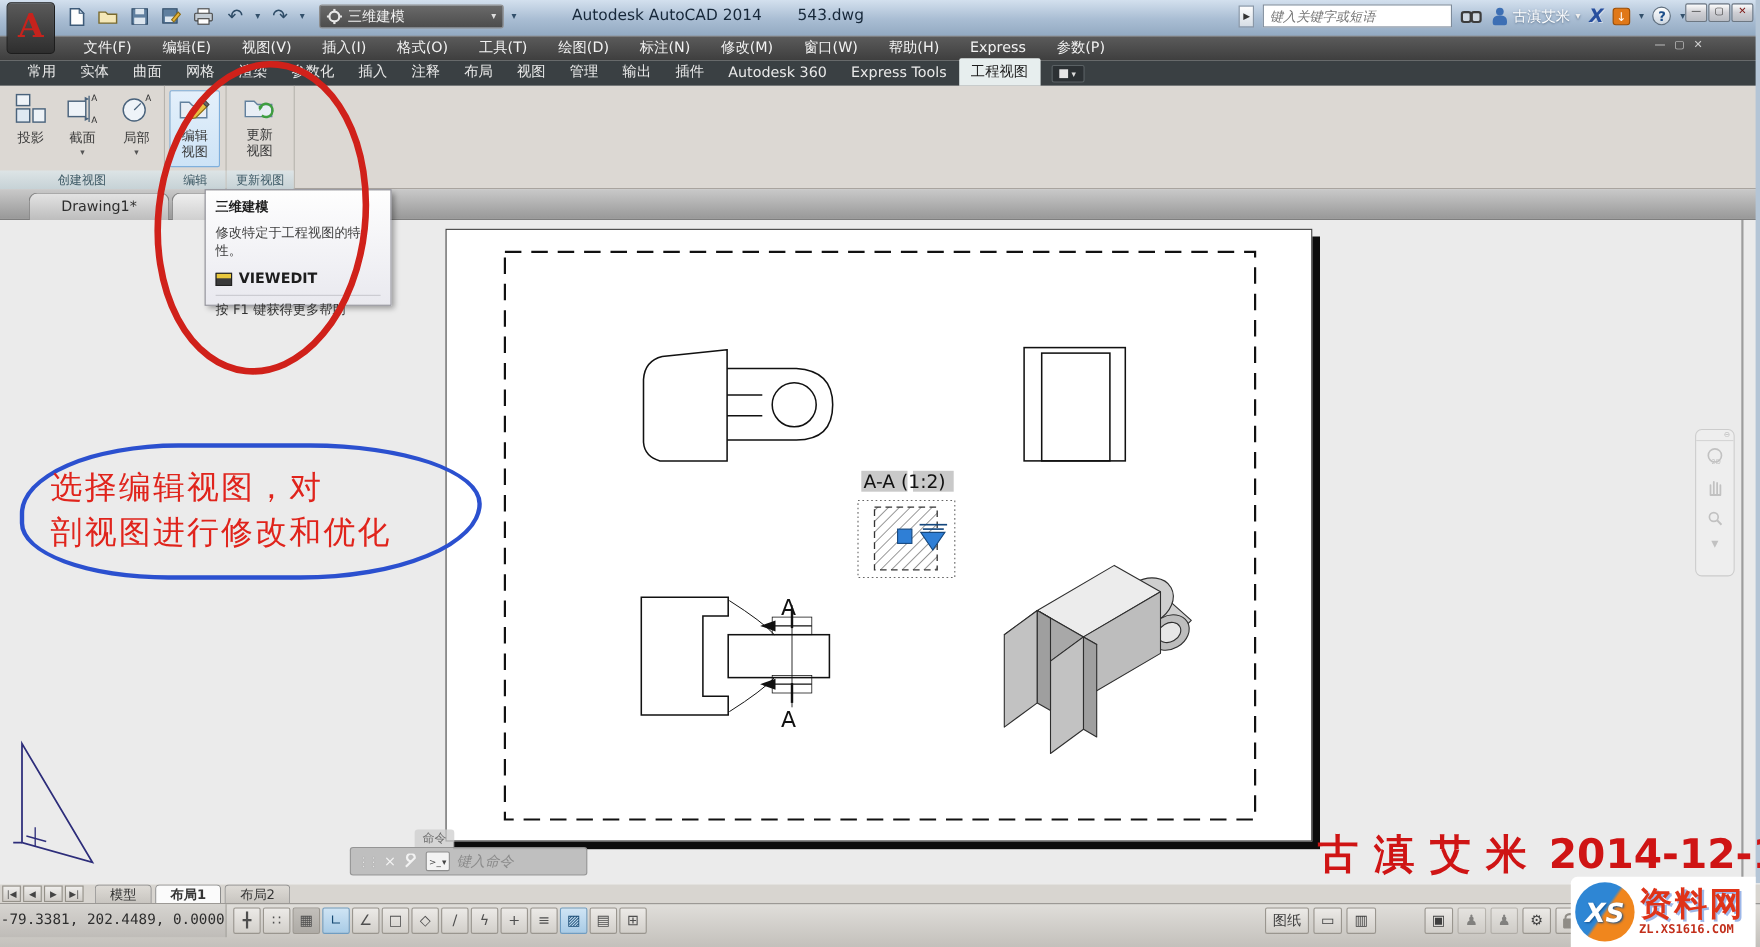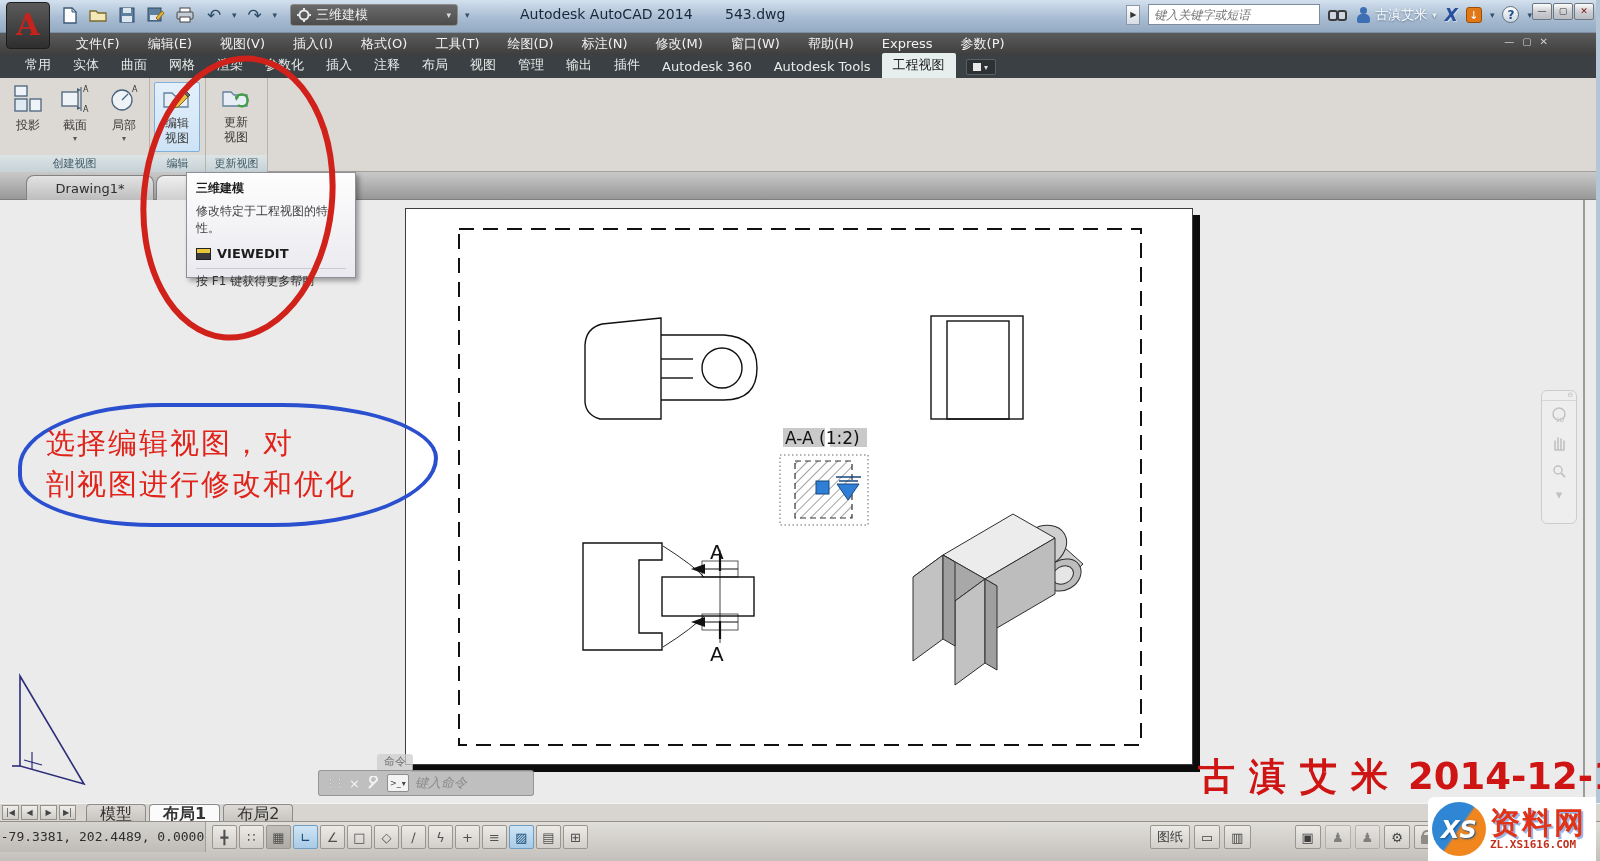--- a/index.html
+++ b/index.html
@@ -126,21 +126,21 @@
   #cmdbar .cb-x { color:#f4f4f4; font-size:13px; }
   .prompt-box { width:22px; height:18px; background:#f3f3f3; border:1px solid #8f8f8f; border-radius:2px;
     font-size:8px; color:#444; display:flex; align-items:center; justify-content:center; gap:1px; }
   #cmd-text { font-size:13px; font-style:italic; color:#8b8b8b; }
 
   
   #layoutstrip { position:absolute; left:0; top:803px; width:1600px; height:18px; background:#d8d5d0;
     border-top:1px solid #f2f2f2; display:flex; align-items:center; }
   .lnav { width:17px; height:15px; margin-left:2px; background:linear-gradient(#efeeec,#cfccc7); border:1px solid #949189;
     font-size:8px; color:#444; text-align:center; line-height:14px; }
-  .ltab { height:17px; padding:0 13px; font-size:16px; color:#333; line-height:17px;
+  .ltab { height:17px; padding:0 13px; font-size:12px; color:#333; line-height:17px;
     border:1px solid #8b8b8b; border-bottom:none; border-radius:4px 4px 0 0; background:linear-gradient(#dedbd6,#c8c5c0); margin-left:3px; }
   .ltab.active { background:#fbfbfb; font-weight:bold; }
 
   
   #statusbar { position:absolute; left:0; top:821px; width:1600px; height:40px;
     background:linear-gradient(#e0deda,#c3c0bb); border-top:1px solid #94918c; }
   #coords { position:absolute; left:0; top:0; width:206px; height:30px; font-family:"DejaVu Sans Mono","Liberation Mono",monospace;
     font-size:13px; color:#2e2e2e; line-height:30px; text-align:center;
     background:linear-gradient(#d6d4d0,#bfbcb8); border-right:1px solid #a09d98; }
   #toggles { position:absolute; left:212px; top:3px; display:flex; gap:2px; }
@@ -295,21 +295,21 @@
     <span class="rtab">渲染</span>
     <span class="rtab">参数化</span>
     <span class="rtab">插入</span>
     <span class="rtab">注释</span>
     <span class="rtab">布局</span>
     <span class="rtab">视图</span>
     <span class="rtab">管理</span>
     <span class="rtab">输出</span>
     <span class="rtab">插件</span>
     <span class="rtab">Autodesk 360</span>
-    <span class="rtab">Autodesk Tools</span>
+    <span class="rtab">Express Tools</span>
     <span class="rtab active">工程视图</span>
     <div id="ribbon-toggle">
         <b></b>
         <span>▾</span>
       </div>
   </div>
 
   <div id="ribbonpanels">
     <div class="rpanel" style="left:0;width:150px">
       <div class="rbtn" style="left:5px">

